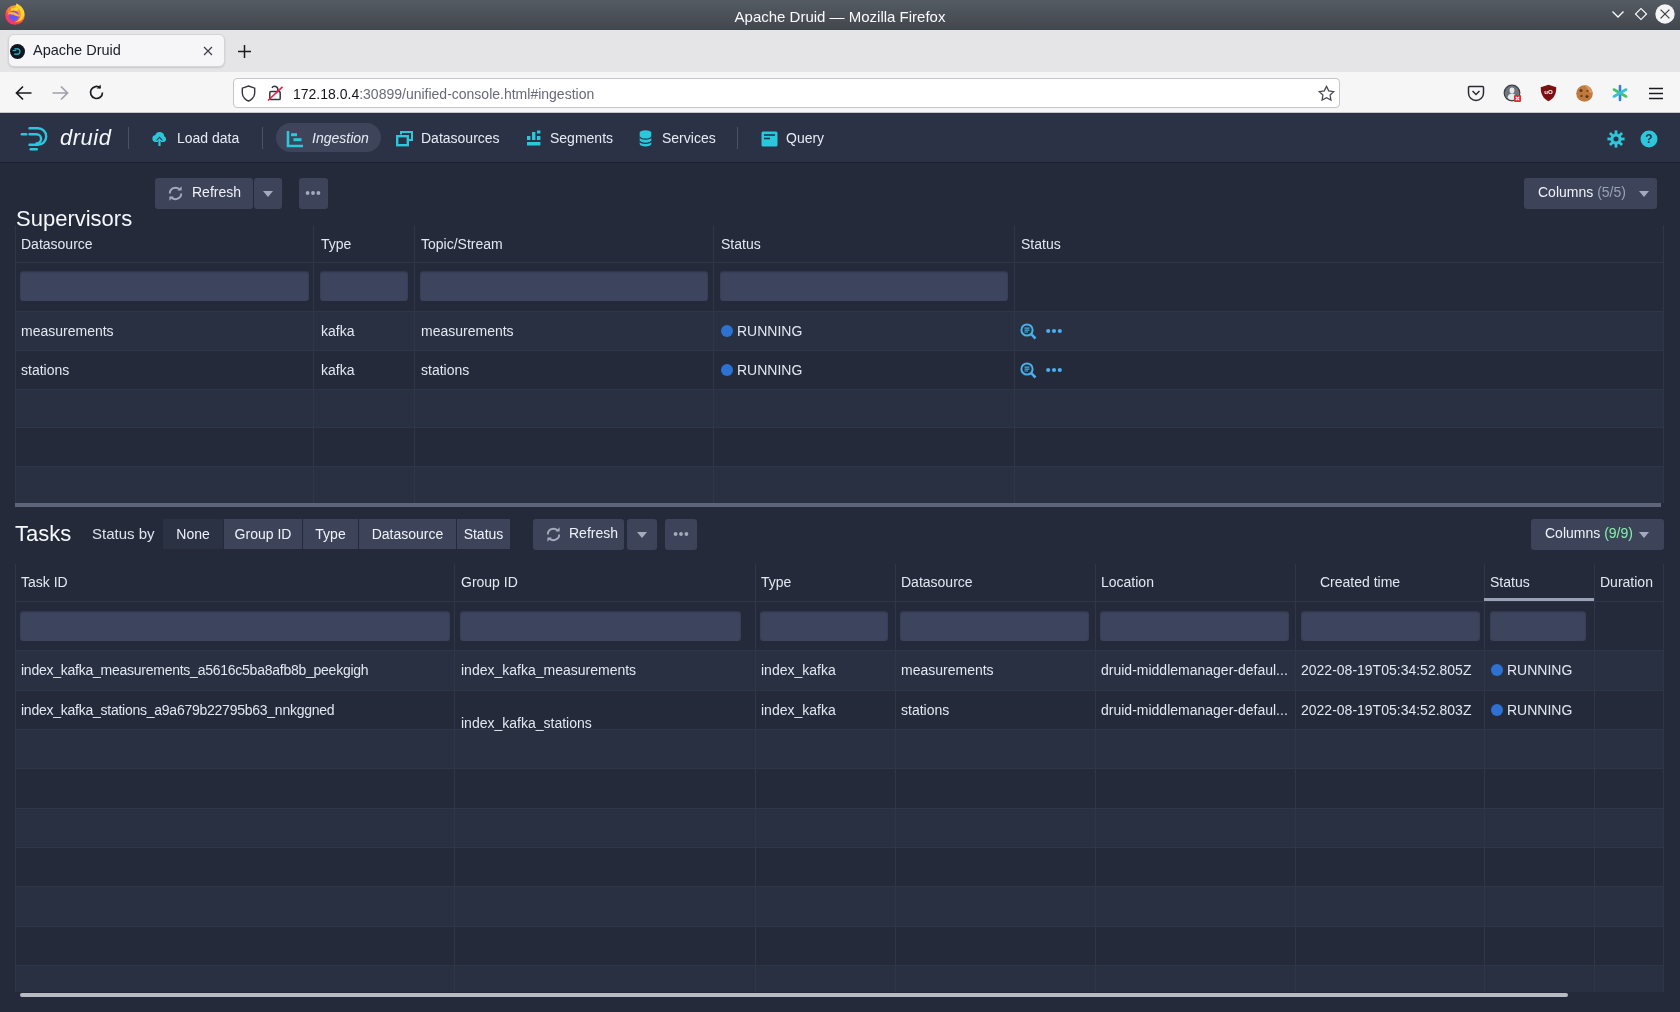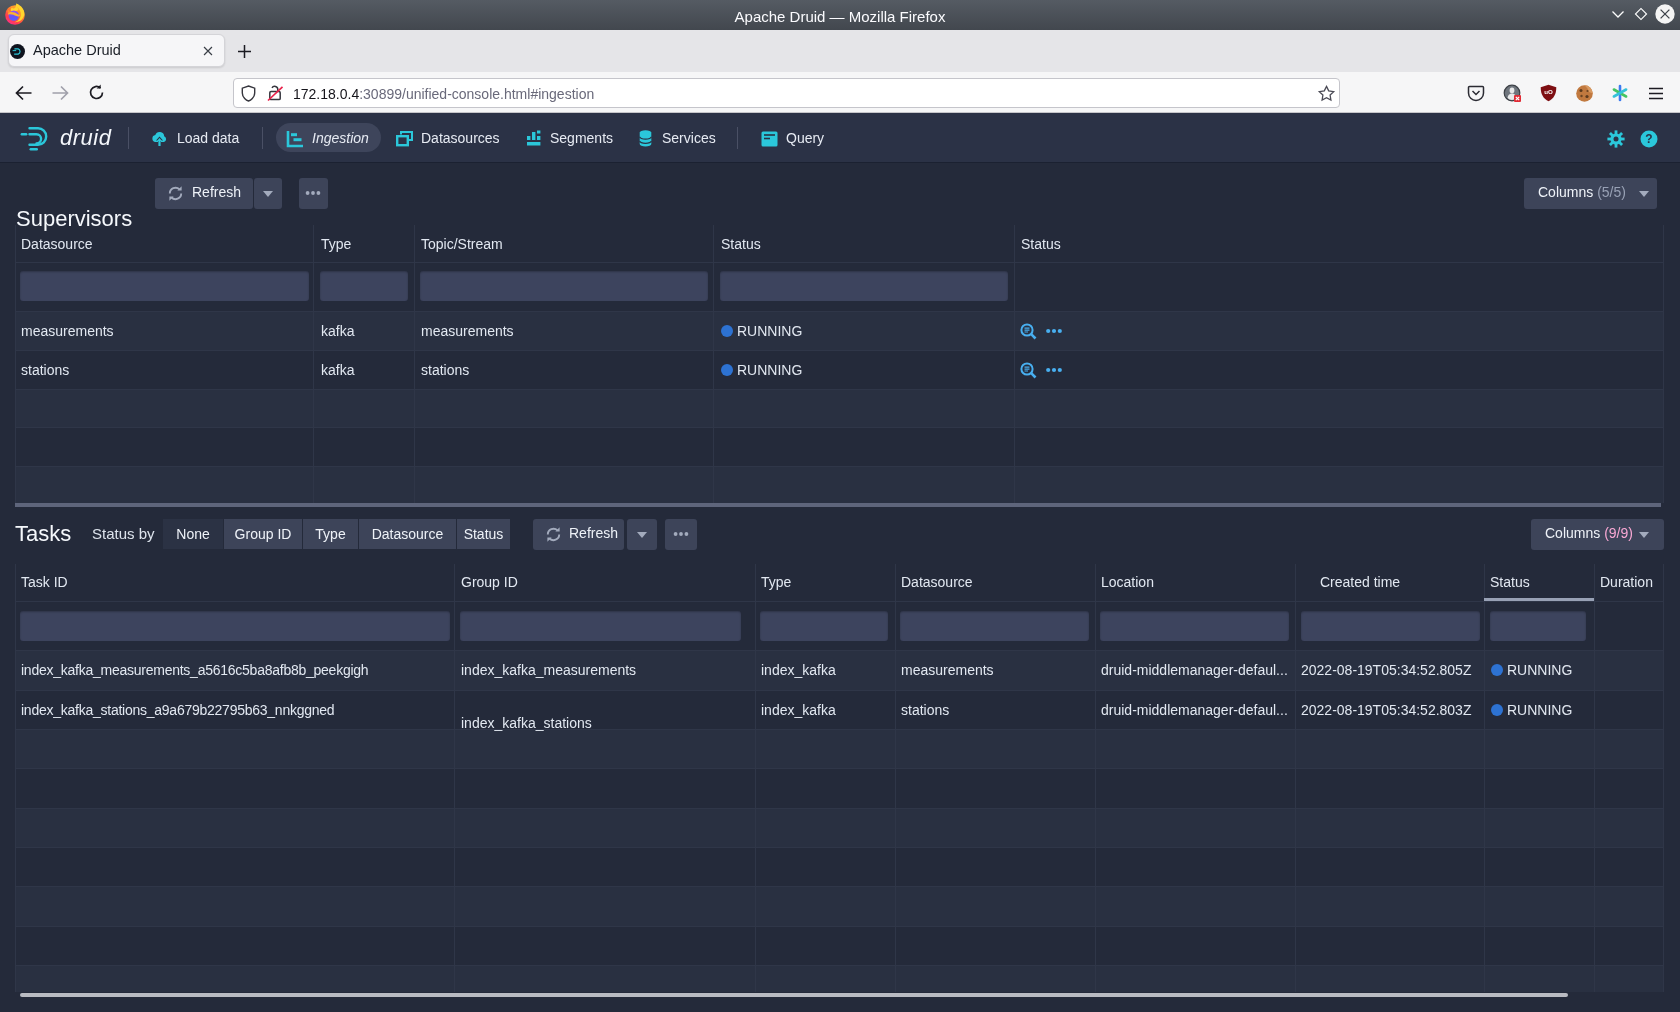--- a/index.html
+++ b/index.html
@@ -314,21 +314,21 @@
 <svg style="left:637px; top:532px;" width="10" height="6" viewBox="0 0 10 6">
 <path d="M 0 0 H 10 L 5 6 Z" fill="#a3abbd"></path>
 </svg>
 <div class="btn" style="left:665px; top:519px; width:32px;"></div>
 <svg style="left:673px; top:532px;" width="16" height="4" viewBox="0 0 16 4">
 <circle cx="2.5999999999999996" cy="2" r="1.9" fill="#a3abbd"></circle>
     <circle cx="8" cy="2" r="1.9" fill="#a3abbd"></circle>
     <circle cx="13.4" cy="2" r="1.9" fill="#a3abbd"></circle>
 </svg>
 <div class="btn" style="left:1531px; top:519px; width:133px;">
-    <span class="lbl" style="left:14px;">Columns <span style="color:#f9a8d4;">(9/9)</span></span>
+    <span class="lbl" style="left:14px;">Columns <span style="color:#86efac;">(9/9)</span></span>
   </div>
 <svg style="left:1639px; top:532px;" width="10" height="6" viewBox="0 0 10 6">
 <path d="M 0 0 H 10 L 5 6 Z" fill="#a3abbd"></path>
 </svg>
 <div class="stripe" style="top:650px; height:40px;"></div>
 <div class="stripe" style="top:729px; height:39px;"></div>
 <div class="stripe" style="top:808px; height:39px;"></div>
 <div class="stripe" style="top:886px; height:40px;"></div>
 <div class="stripe" style="top:965px; height:27px;"></div>
 <div class="vline" style="left:15px; top:564px; height:428px;"></div>

